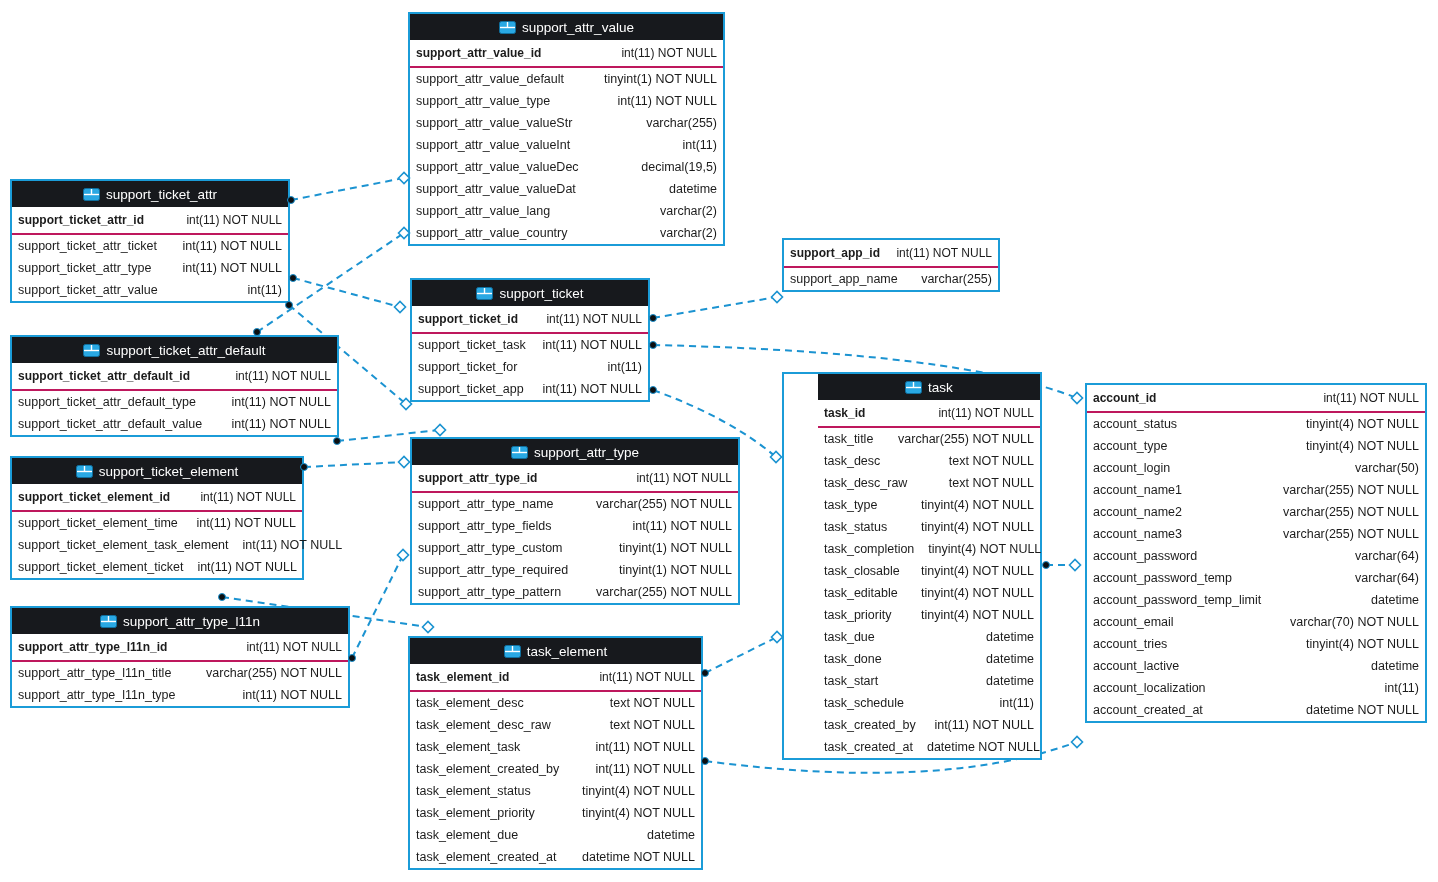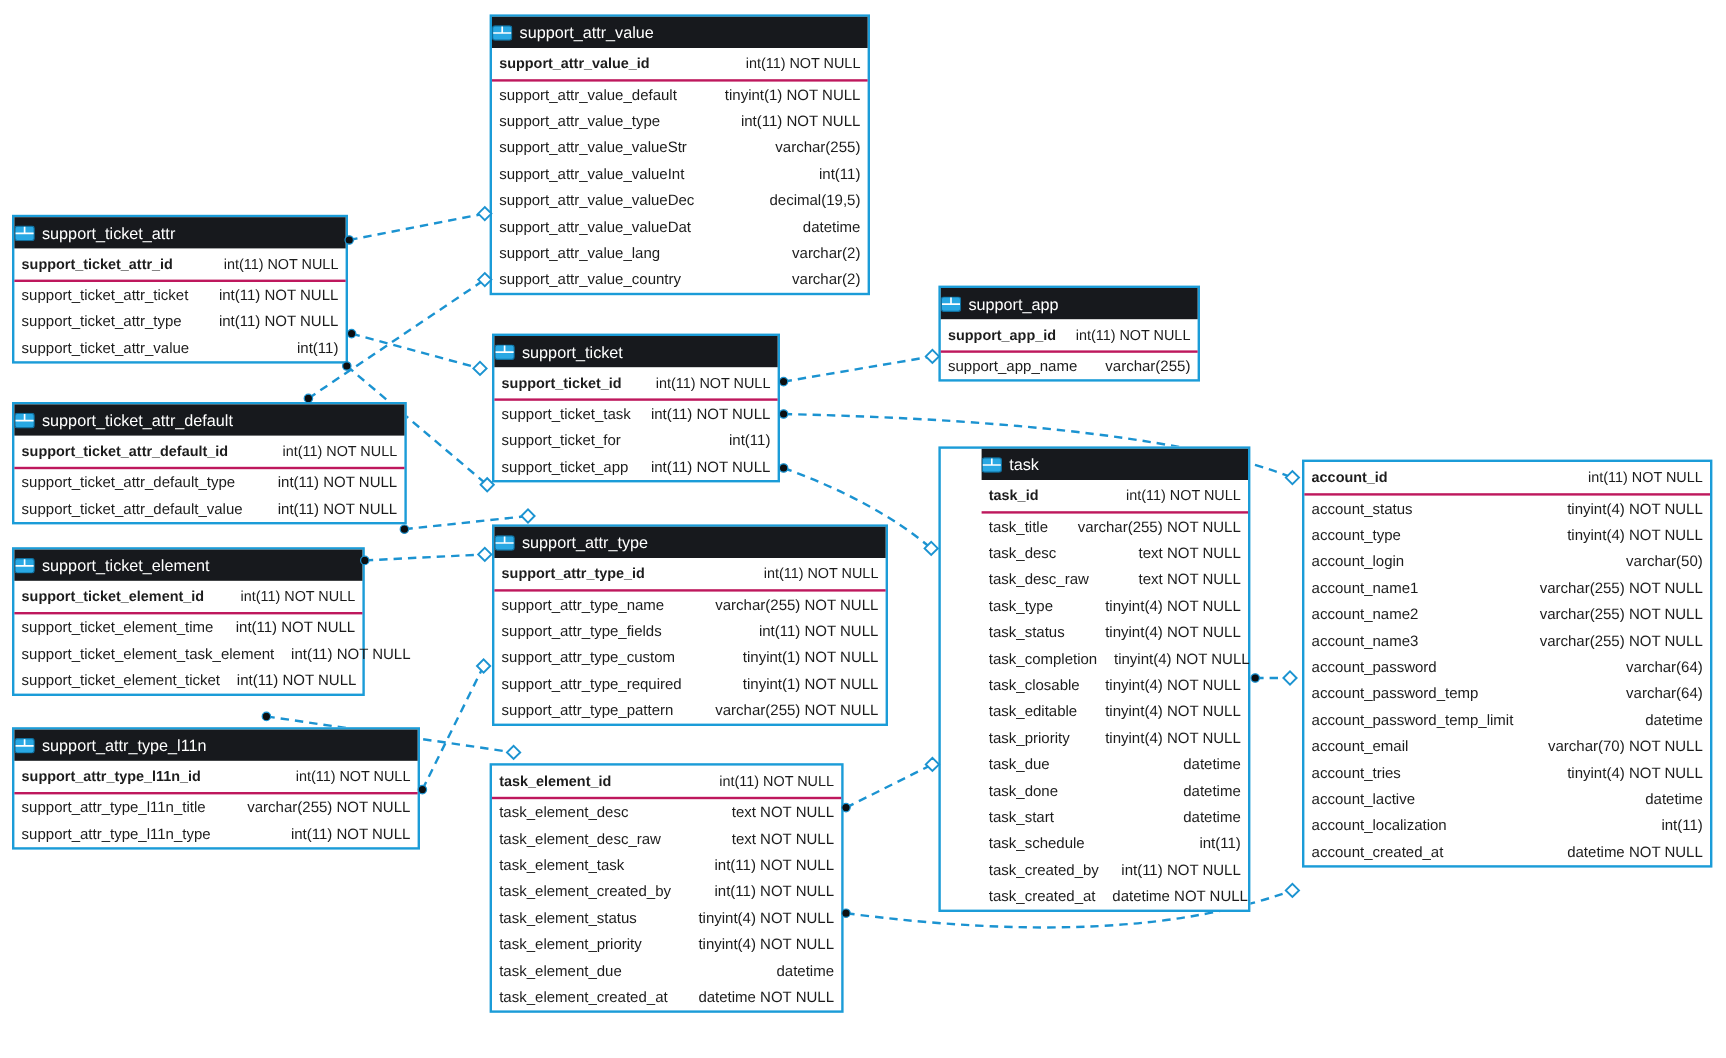--- a/index.html
+++ b/index.html
@@ -2,21 +2,21 @@
 <html><head>
 <meta charset="utf-8">
 <style>
   html,body{margin:0;padding:0;background:#ffffff;}
   body{font-family:"Liberation Sans","DejaVu Sans",sans-serif;}
   #canvas{position:relative;width:1438px;height:882px;background:#ffffff;overflow:hidden;}
   svg.layer{position:absolute;left:0;top:0;width:1438px;height:882px;}
   #lines-layer{z-index:0;}
   #markers-layer{z-index:2;pointer-events:none;}
   .tbl{position:absolute;z-index:1;border:2px solid #1b9cd8;background:#ffffff;box-sizing:border-box;}
-  .tbl .hdr{height:26px;background:#17191d;color:#ffffff;display:flex;align-items:center;
+  .tbl .hdr{height:26px;background:#17191d;color:#ffffff;display:flex;align-items:center;justify-content:center;
             font-size:13.5px;gap:6px;cursor:move;user-select:none;}
   .tbl .hdr .ticon{display:inline-flex;align-items:center;}
   .row{display:flex;justify-content:space-between;align-items:center;padding:0 6px;
        font-size:12.5px;color:#1c1c1c;white-space:nowrap;box-sizing:border-box;}
   .row.pk{height:28px;font-weight:bold;font-size:12px;border-bottom:2px solid #be185d;}
   .row.fld{height:22px;}
   .row .fname{text-align:left;}
   .row .ftype{text-align:right;margin-left:14px;}
   .row.pk .ftype{font-weight:normal;}
 </style>
@@ -251,20 +251,30 @@
         <div class="row fld">
           <span class="fname">support_attr_type_required</span>
           <span class="ftype">tinyint(1) NOT NULL</span>
         </div>
         <div class="row fld">
           <span class="fname">support_attr_type_pattern</span>
           <span class="ftype">varchar(255) NOT NULL</span>
         </div>
       </div>
       <div class="tbl" style="left: 408px; top: 636px; width: 295px;">
+        <div class="hdr">
+          <span class="ticon">
+            <svg width="17" height="13" viewBox="0 0 17 13">
+              <rect x="0.5" y="0.5" width="16" height="12" rx="2" fill="#29a8e3" stroke="#0f6f9e" stroke-width="1"></rect>
+              <line x1="1" y1="6.5" x2="16" y2="6.5" stroke="#ffffff" stroke-width="1.4"></line>
+              <line x1="8.5" y1="1" x2="8.5" y2="6.5" stroke="#ffffff" stroke-width="1.4"></line>
+            </svg>
+          </span>
+          <span>task_element</span>
+        </div>
         <div class="row pk">
           <span class="fname">task_element_id</span>
           <span class="ftype">int(11) NOT NULL</span>
         </div>
         <div class="row fld">
           <span class="fname">task_element_desc</span>
           <span class="ftype">text NOT NULL</span>
         </div>
         <div class="row fld">
           <span class="fname">task_element_desc_raw</span>
@@ -289,30 +299,20 @@
         <div class="row fld">
           <span class="fname">task_element_due</span>
           <span class="ftype">datetime</span>
         </div>
         <div class="row fld">
           <span class="fname">task_element_created_at</span>
           <span class="ftype">datetime NOT NULL</span>
         </div>
       </div>
       <div class="tbl" style="left: 782px; top: 238px; width: 218px;">
-        <div class="hdr">
-          <span class="ticon">
-            <svg width="17" height="13" viewBox="0 0 17 13">
-              <rect x="0.5" y="0.5" width="16" height="12" rx="2" fill="#29a8e3" stroke="#0f6f9e" stroke-width="1"></rect>
-              <line x1="1" y1="6.5" x2="16" y2="6.5" stroke="#ffffff" stroke-width="1.4"></line>
-              <line x1="8.5" y1="1" x2="8.5" y2="6.5" stroke="#ffffff" stroke-width="1.4"></line>
-            </svg>
-          </span>
-          <span>support_app</span>
-        </div>
         <div class="row pk">
           <span class="fname">support_app_id</span>
           <span class="ftype">int(11) NOT NULL</span>
         </div>
         <div class="row fld">
           <span class="fname">support_app_name</span>
           <span class="ftype">varchar(255)</span>
         </div>
       </div>
       <div class="tbl" style="left: 782px; top: 372px; width: 260px; padding-left: 34px;">

